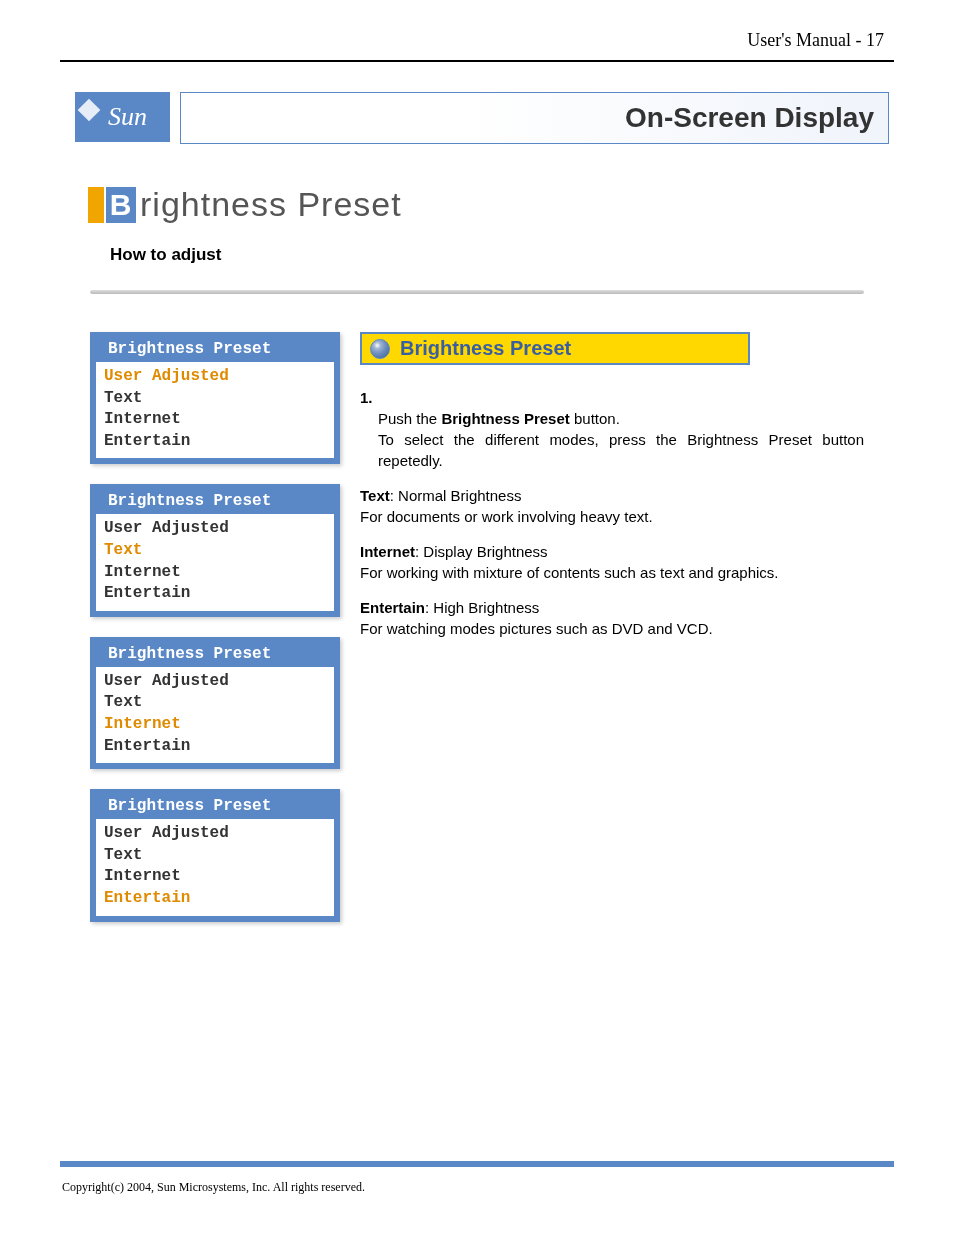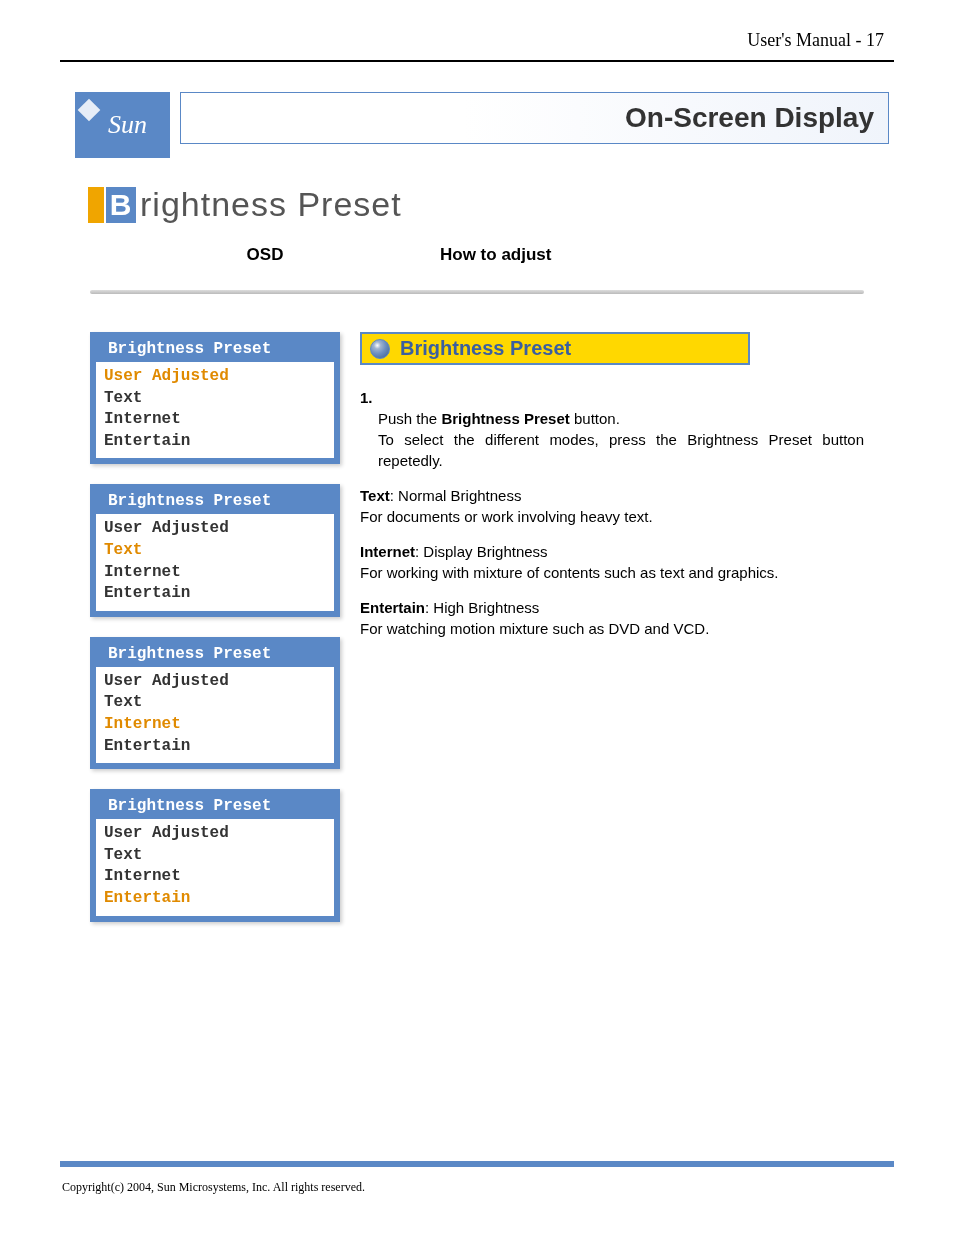--- a/index.html
+++ b/index.html
@@ -20,21 +20,21 @@
   }
   .top-rule {
     position: absolute;
     left: 60px; right: 60px;
     top: 60px;
     border-top: 2px solid #000;
   }
   .brand-bar {
     position: absolute;
     left: 75px; top: 92px;
-    height: 66px;
+    height: 50px;
     display: flex;
     align-items: stretch;
   }
   .sun-logo {
     width: 95px;
     background: #5a88c6;
     color: #fff;
     display: flex;
     align-items: center;
     justify-content: center;
@@ -198,21 +198,20 @@
 </div>
 <div class="section-title-bar">On-Screen Display</div>
 
 <div class="main-heading">
   <div class="heading-orange"></div>
   <div class="heading-blue">B</div>
   <span>rightness Preset</span>
 </div>
 
 <div class="sub-headers">
-  <div class="osd-col">OSD</div>
   <div class="how-col">How to adjust</div>
 </div>
 <div class="sub-rule"></div>
 
 <div class="content">
   <div class="osd-stack" id="osd-stack">
       <div class="osd-panel">
         <div class="osd-title">Brightness Preset</div>
         <div class="osd-body">
           <div class="sel">User Adjusted</div>
@@ -260,20 +259,20 @@
       <p>
         <span class="step-num">1.</span>
         <span class="step-body">
           <span>Push the </span><span class="inline-bold">Brightness Preset</span><span> button.</span><br>
           <span>To select the different modes, press the Brightness Preset button repetedly.</span>
         </span>
       </p>
       <div id="modes-container">
           <p><span class="mode-label">Text</span><span>: Normal Brightness</span><br><span>For documents or work involving heavy text.</span></p>
           <p><span class="mode-label">Internet</span><span>: Display Brightness</span><br><span>For working with mixture of contents such as text and graphics.</span></p>
-          <p><span class="mode-label">Entertain</span><span>: High Brightness</span><br><span>For watching motion mixture such as DVD and VCD.</span></p>
+          <p><span class="mode-label">Entertain</span><span>: High Brightness</span><br><span>For watching modes pictures such as DVD and VCD.</span></p>
         </div>
     </div>
   </div>
 </div>
 
 <div class="footer-rule"></div>
 <div class="footer-text">Copyright(c) 2004, Sun Microsystems, Inc. All rights reserved.</div>
 
 </body></html>

